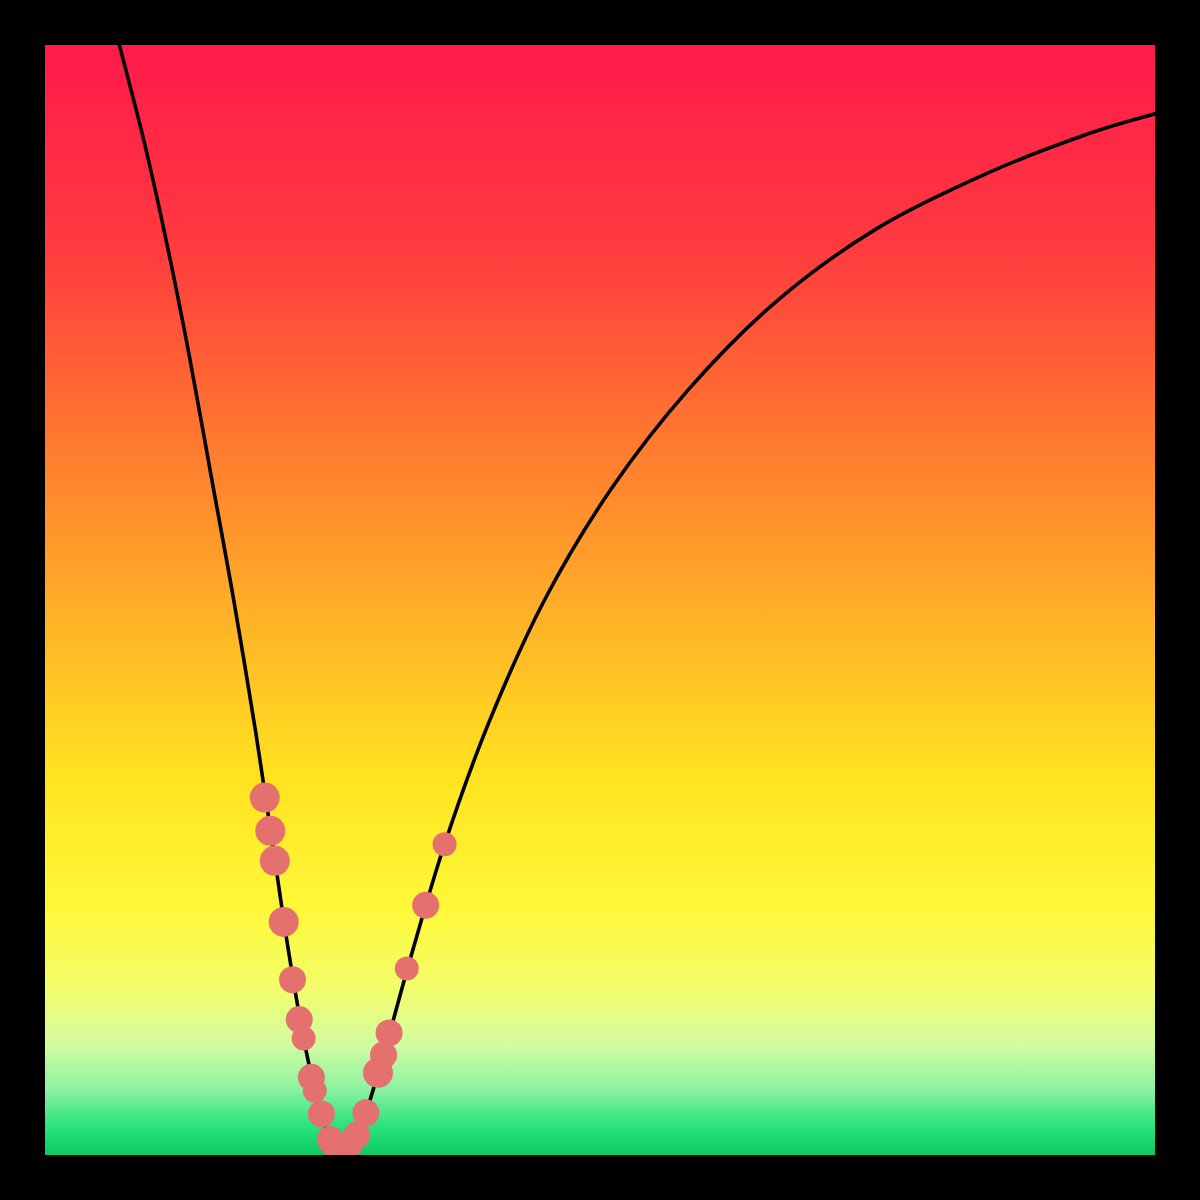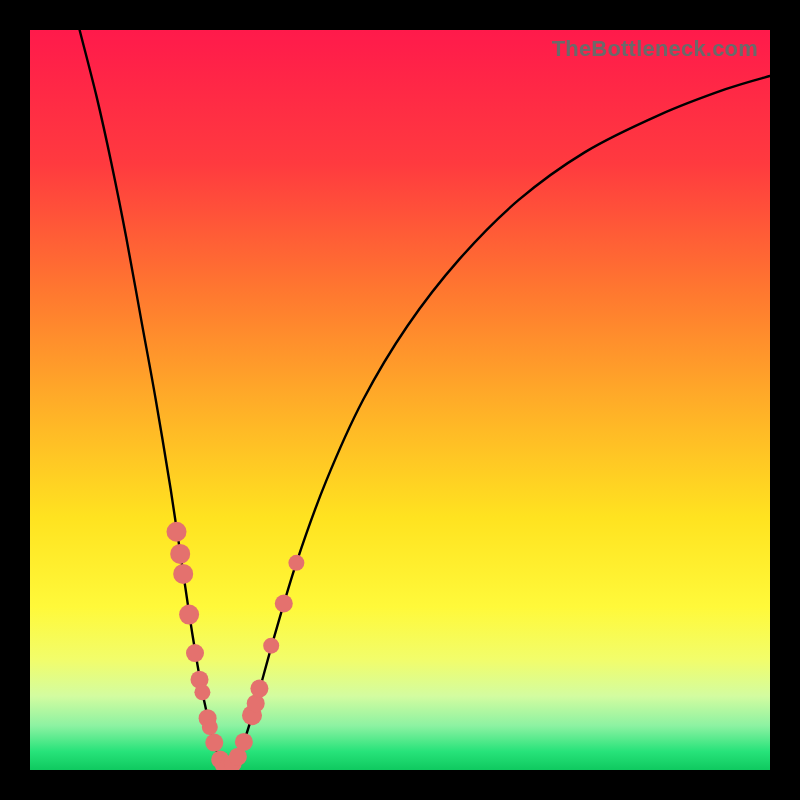--- a/index.html
+++ b/index.html
@@ -93,15 +93,14 @@
           <circle cx="213.9" cy="711.9" r="9" fill="#e4716e" stroke="#c95a58" stroke-width="0"></circle>
           <circle cx="222.0" cy="685.2" r="10" fill="#e4716e" stroke="#c95a58" stroke-width="0"></circle>
           <circle cx="225.7" cy="673.4" r="9" fill="#e4716e" stroke="#c95a58" stroke-width="0"></circle>
           <circle cx="229.4" cy="658.6" r="9" fill="#e4716e" stroke="#c95a58" stroke-width="0"></circle>
           <circle cx="241.2" cy="615.7" r="8" fill="#e4716e" stroke="#c95a58" stroke-width="0"></circle>
           <circle cx="253.8" cy="573.5" r="9" fill="#e4716e" stroke="#c95a58" stroke-width="0"></circle>
           <circle cx="266.4" cy="532.8" r="8" fill="#e4716e" stroke="#c95a58" stroke-width="0"></circle>
         </g>
     </svg>
 
-    <div class="watermark">TheBottleneck.com</div>
   </div>
 </div>
 
 </body></html>

